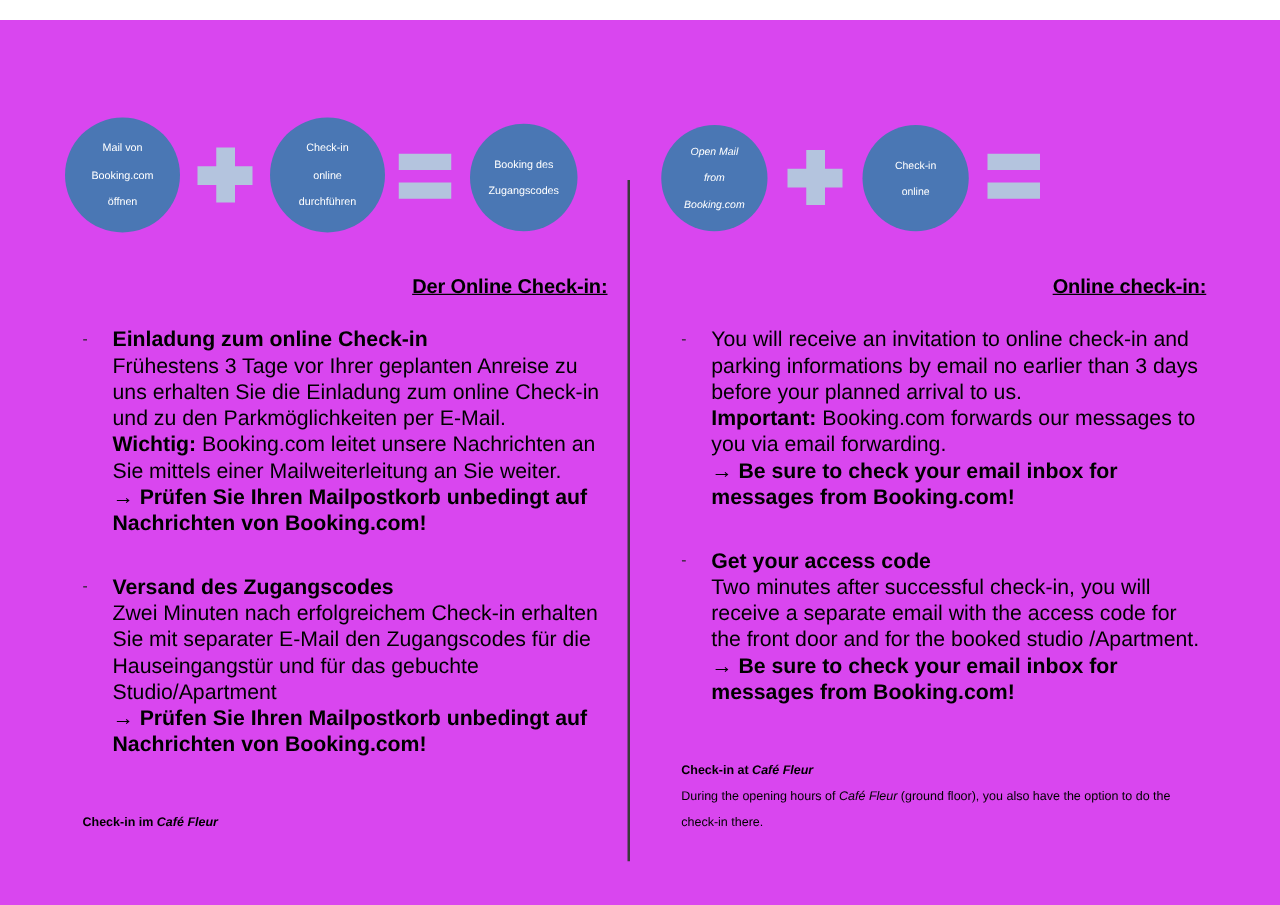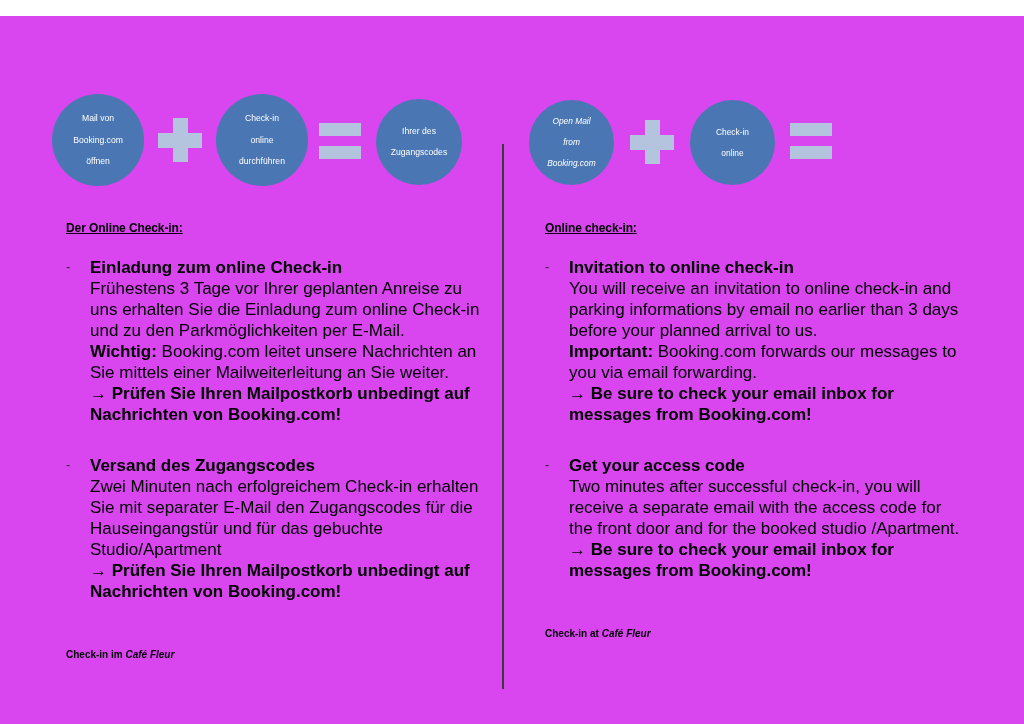--- a/index.html
+++ b/index.html
@@ -92,25 +92,26 @@
 
   
   .column {
     position: absolute;
     top: 205px;
   }
   .column.left  { left: 66px;  width: 420px; }
   .column.right { left: 545px; width: 420px; }
 
   .sec-title {
-    font-size: 12px;
+    font-size: 16px;
     font-weight: bold;
     text-decoration: underline;
     margin: 0 0 22px 0;
     letter-spacing: -0.1px;
+    text-align: right;
   }
 
   .bullet {
     display: flex;
     margin-bottom: 18px;
   }
   .bullet .dash {
     width: 24px;
     flex: 0 0 24px;
     font-size: 12.5px;
@@ -180,21 +181,21 @@
       </span>
     </div>
 
     <div class="op equals" style="left:319px; top:107px;">
       <div class="eq-bar top"></div>
       <div class="eq-bar bot"></div>
     </div>
 
     <div class="circle" style="left:376px; top:83px; width:86px; height:86px; font-size:8.6px;">
       <span>
-        <span>Ihrer des</span><br>
+        <span>Booking des</span><br>
         <span>Zugangscodes</span>
       </span>
     </div>
   </div>
 
   <div class="diagram right">
 
     <div class="circle" style="left:24px; top:84px; width:85px; height:85px; font-size:8.4px;font-style:italic;">
       <span>
         <span>Open Mail</span><br>
@@ -254,36 +255,36 @@
     </div>
   </div>
 
   <div class="column right">
 
     <div class="sec-title">Online check-in:</div>
 
     <div class="bullet">
       <div class="dash">-</div>
       <div class="body">
-        <span class="hl">Invitation to online check-in</span>
         <p>You will receive an invitation to online check-in and parking informations by email no earlier than 3 days before your planned arrival to us.</p>
         <p><span class="strong-inline">Important:</span><span> Booking.com forwards our messages to you via email forwarding.</span></p>
         <p class="arrow-note">→ Be sure to check your email inbox for messages from Booking.com!</p>
       </div>
     </div>
 
     <div class="spacer-12"></div>
 
     <div class="bullet">
       <div class="dash">-</div>
       <div class="body">
         <span class="hl">Get your access code</span>
         <p>Two minutes after successful check-in, you will receive a separate email with the access code for the front door and for the booked studio /Apartment.</p>
         <p class="arrow-note">→ Be sure to check your email inbox for messages from Booking.com!</p>
       </div>
     </div>
 
     <div class="footer-block" style="margin-top:42px;">
       <p class="f-title"><span>Check-in at </span><em>Café Fleur</em></p>
+      <p><span>During the opening hours of </span><em>Café Fleur</em><span> (ground floor), you also have the option to do the check-in there.</span></p>
     </div>
   </div>
 
 </div>
 
 </body></html>

